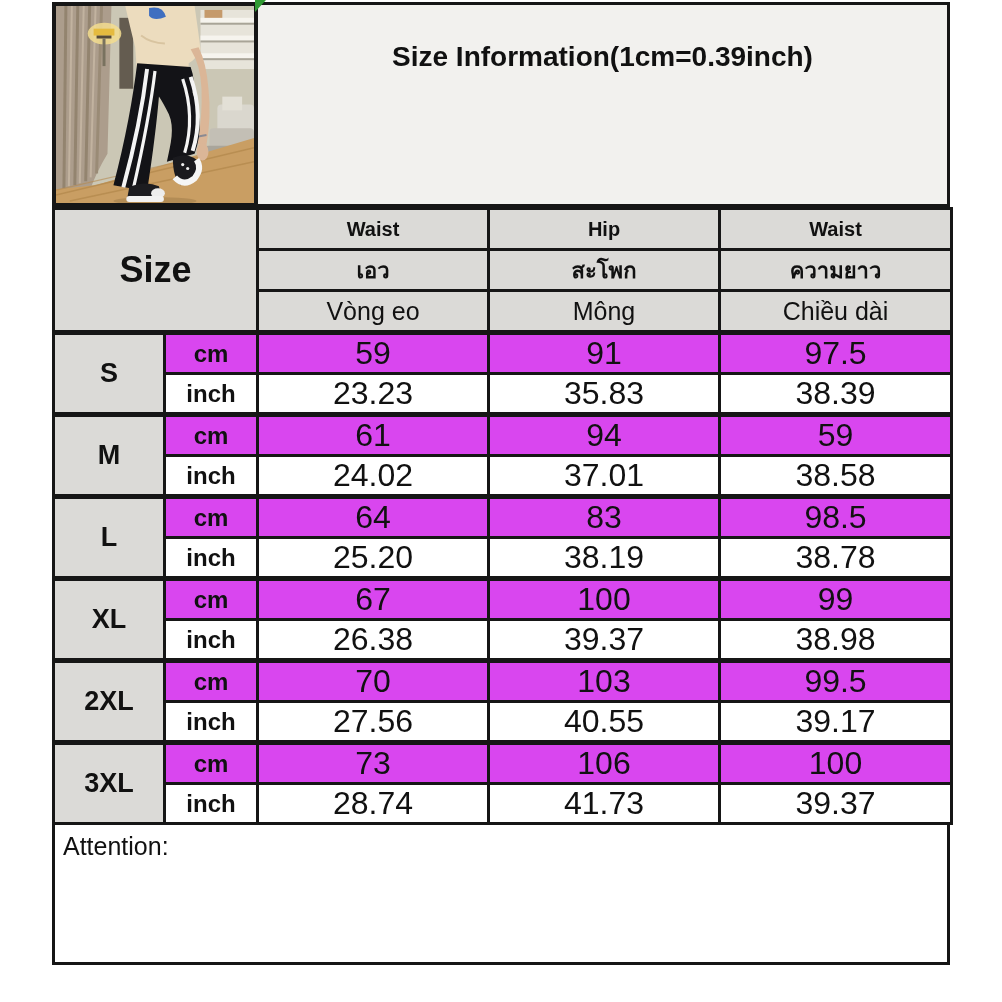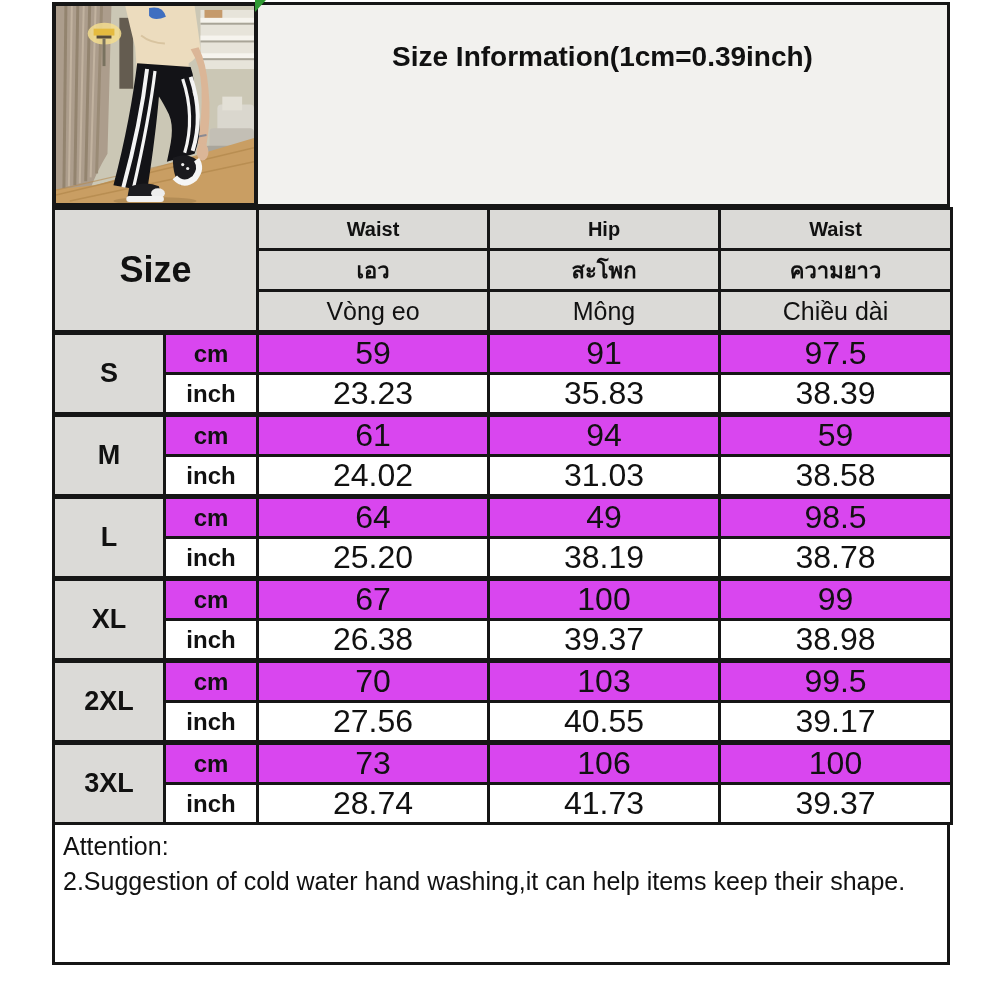--- a/index.html
+++ b/index.html
@@ -195,29 +195,29 @@
   <tr class="cm-row">
     <td class="size-cell" rowspan="2">M</td>
     <td class="unit-cell">cm</td>
     <td class="val-cell">61</td>
     <td class="val-cell">94</td>
     <td class="val-cell">59</td>
   </tr>
   <tr class="inch-row">
     <td class="unit-cell">inch</td>
     <td class="val-cell">24.02</td>
-    <td class="val-cell">31.03</td>
+    <td class="val-cell">37.01</td>
     <td class="val-cell">38.58</td>
   </tr>
 
   <tr class="cm-row">
     <td class="size-cell" rowspan="2">L</td>
     <td class="unit-cell">cm</td>
     <td class="val-cell">64</td>
-    <td class="val-cell">49</td>
+    <td class="val-cell">83</td>
     <td class="val-cell">98.5</td>
   </tr>
   <tr class="inch-row">
     <td class="unit-cell">inch</td>
     <td class="val-cell">25.20</td>
     <td class="val-cell">38.19</td>
     <td class="val-cell">38.78</td>
   </tr>
 
   <tr class="cm-row">
@@ -259,16 +259,15 @@
     <td class="unit-cell">inch</td>
     <td class="val-cell">28.74</td>
     <td class="val-cell">41.73</td>
     <td class="val-cell">39.37</td>
   </tr>
 </tbody>
   </table>
 
   <div class="attention-box">
     <div>Attention:</div>
-    <div>2.Suggestion of cold water hand washing,it can help items keep their shape.</div>
   </div>
 
 </div>
 
 </body></html>

